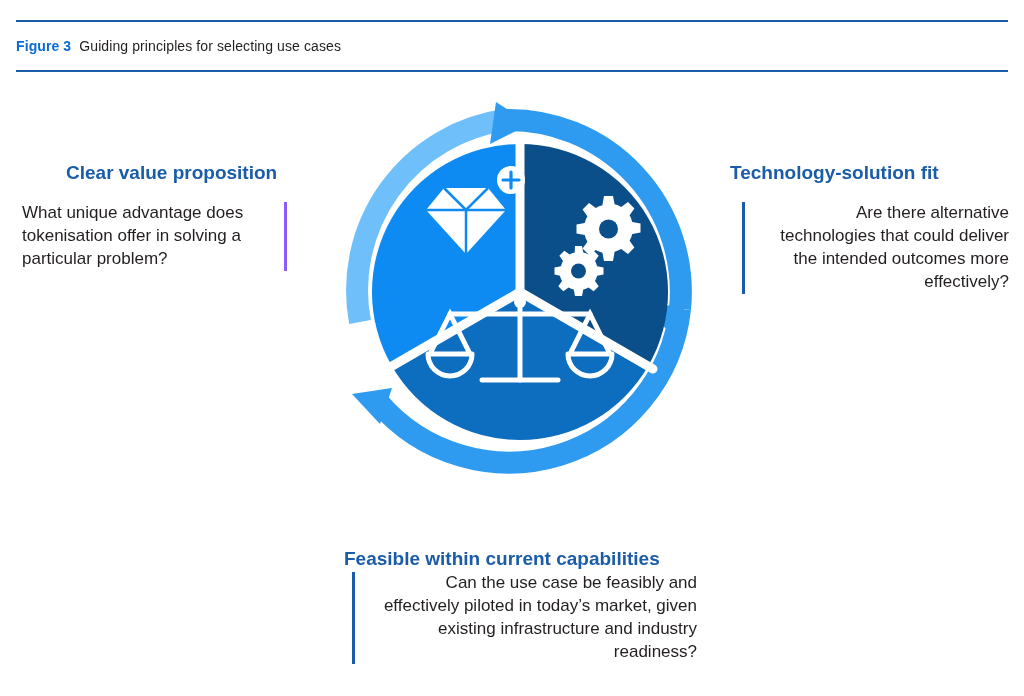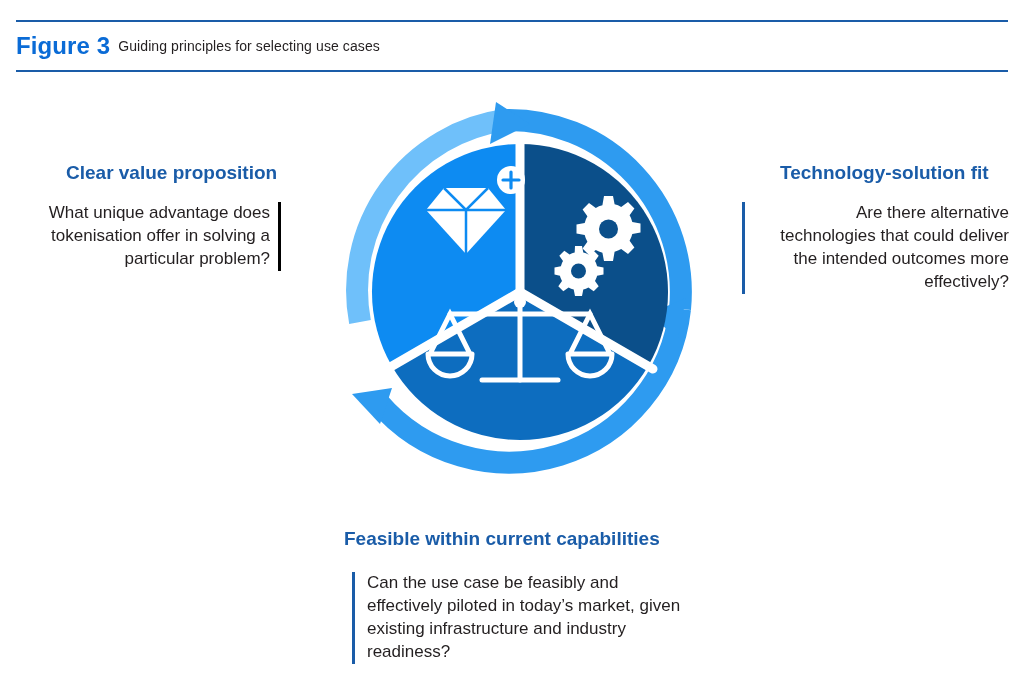--- a/index.html
+++ b/index.html
@@ -23,21 +23,21 @@
     top: 20px;
     width: 992px;
     border-top: 2px solid #1a5ca8;
     border-bottom: 2px solid #1a5ca8;
     height: 52px;
     box-sizing: border-box;
     display: flex;
     align-items: center;
   }
   .fig-label {
-    font-size: 24px;
+    font-size: 14px;
     font-weight: bold;
     color: #0a6bd6;
     margin-right: 8px;
     letter-spacing: 0.1px;
   }
   .fig-title {
     font-size: 14px;
     color: #231f20;
     letter-spacing: 0.1px;
   }
@@ -77,50 +77,49 @@
 
   
   #cvp-title {
     left: 66px;
     top: 90px;
   }
   #cvp-body {
     left: 22px;
     top: 130px;
     width: 248px;
-    text-align: right;
-    border-right: 3px solid #000000;
-    padding-right: 8px;
+    border-right: 3px solid #8b5cf6;
+    padding-right: 14px;
     box-sizing: content-box;
   }
 
   
   #tsf-title {
-    left: 780px;
+    left: 730px;
     top: 90px;
   }
   #tsf-body {
     left: 742px;
     top: 130px;
     width: 252px;
     text-align: right;
     border-left: 3px solid #1a5ca8;
     padding-left: 12px;
   }
 
   
   #fwc-title {
     left: 344px;
-    top: 456px;
+    top: 476px;
   }
   #fwc-body {
     left: 352px;
     top: 500px;
     width: 330px;
-    text-align: left;
+    text-align: right;
     border-left: 3px solid #1a5ca8;
     padding-left: 12px;
   }
 </style>
 </head>
 <body>
 
 <div class="fig-header">
   <span class="fig-label">Figure 3</span>
   <span class="fig-title">Guiding principles for selecting use cases</span>

